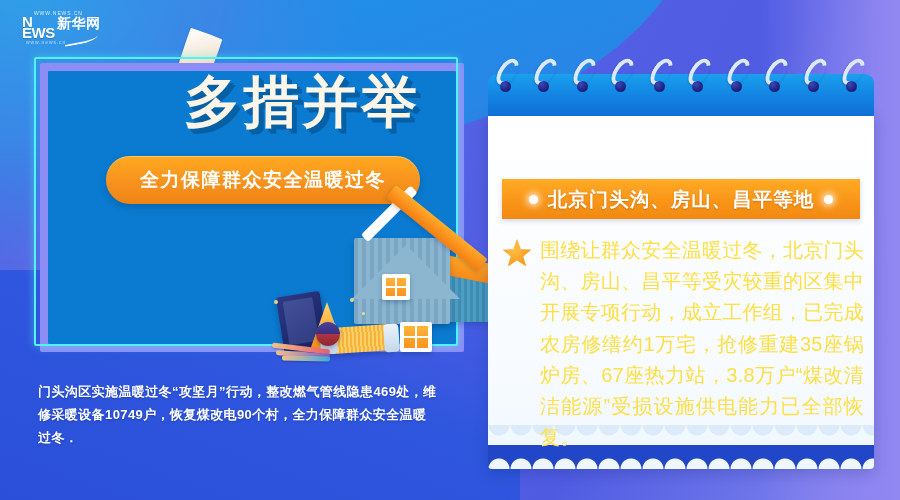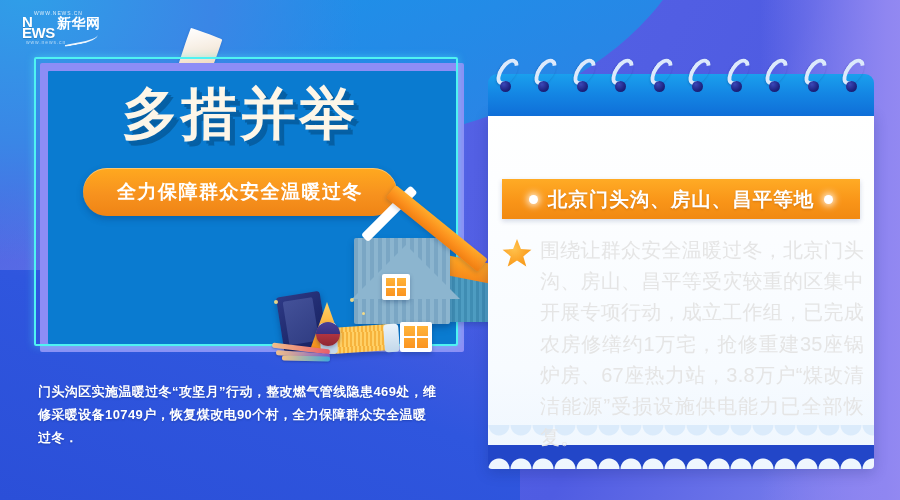--- a/index.html
+++ b/index.html
@@ -91,21 +91,21 @@
   #frame-violet {
     position:absolute; left:6px; top:6px; right:-6px; bottom:-6px;
     background:#8d8df6; border-radius:2px;
   }
   #frame-inner {
     position:absolute; left:14px; top:14px; right:2px; bottom:2px;
     background:#0a7bd0; border-radius:1px;
   }
 
   
-  #title-block { position:absolute; left:60px; top:84px; width:360px; text-align:center; }
+  #title-block { position:absolute; left:60px; top:72px; width:360px; text-align:right; }
   #main-title {
     font-size:56px; font-weight:900; letter-spacing:3px;
     color:#fdf6e8; line-height:1.08;
     text-shadow:3px 3px 0 #0560a6, 5px 5px 0 rgba(4,72,126,.55);
   }
   #subtitle-pill {
     display:inline-block; margin-top:24px;
     background:linear-gradient(180deg,#ffa91f 0%,#f7921e 55%,#ef8415 100%);
     color:#ffffff; font-size:19px; font-weight:700; letter-spacing:1.5px;
     padding:11px 34px; border-radius:26px;
@@ -284,21 +284,21 @@
   #pad-body { position:absolute; left:14px; top:178px; right:10px; z-index:2; display:flex; gap:8px; }
   #flower-bullet { position:relative; width:30px; height:30px; flex:0 0 auto; margin-top:4px; }
   #flower-bullet i {
     position:absolute; inset:0; display:block;
     background:radial-gradient(circle at 40% 32%,#ffc24d 0%,#fca529 45%,#f2930f 100%);
     clip-path:polygon(50% 0%,63% 33%,98% 36%,71% 58%,81% 92%,50% 72%,19% 92%,29% 58%,2% 36%,37% 33%);
     filter:drop-shadow(0 1px 2px rgba(180,100,10,.3));
   }
   #pad-text {
     flex:1 1 auto;
-    color:#e5e5e5; font-size:20px; line-height:1.56;
+    color:#fde047; font-size:20px; line-height:1.56;
     letter-spacing:.2px; text-align:justify;
   }
 </style>
 </head>
 <body>
 
 <div id="bg">
   <div class="bg-base"></div>
   <div class="bg-corner-dark"></div>
   <div class="bg-wave-violet"></div>

